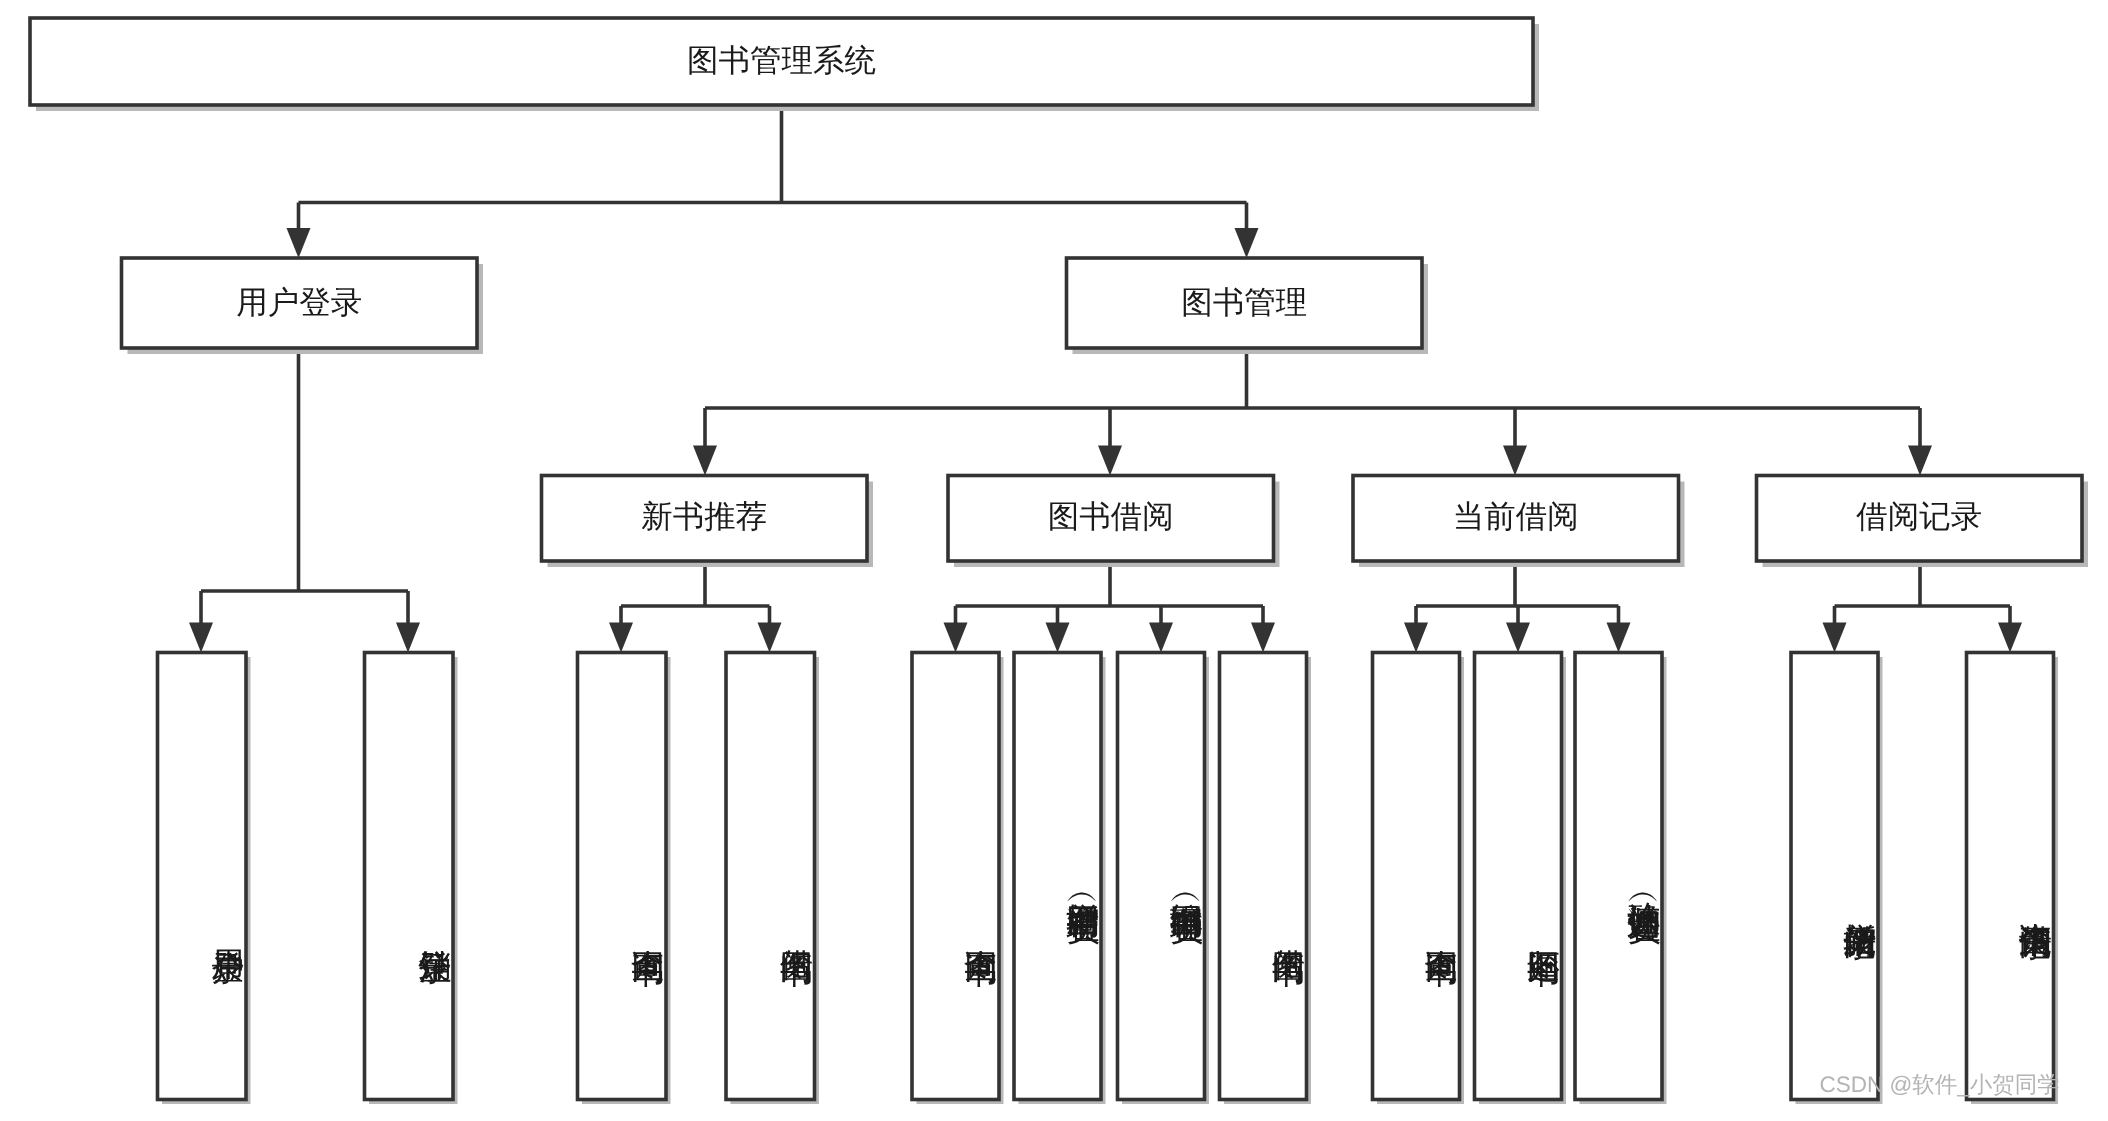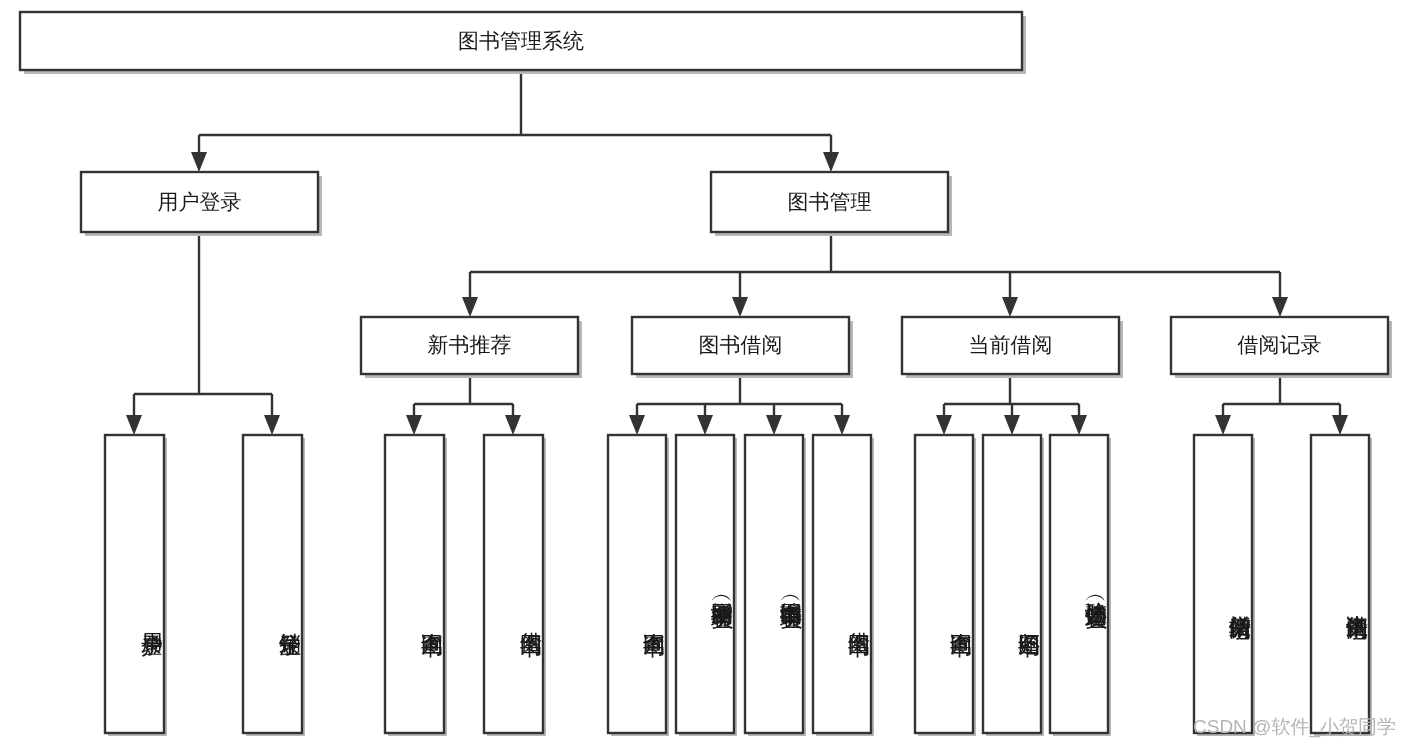--- a/index.html
+++ b/index.html
@@ -65,24 +65,25 @@
     display: flex;
     align-items: flex-start;
     justify-content: center;
     text-align: left;
     pointer-events: none;
     user-select: none;
   }
   .watermark {
     position: absolute;
     font-family: "Liberation Sans", "DejaVu Sans", sans-serif;
-    font-size: 19px;
+    font-size: 15px;
     color: #b4b4b4;
     white-space: nowrap;
     user-select: none;
+    padding-left: 20px;
   }
 </style>
 </head>
 <body>
 
 <div id="diagram-root">
 
   <svg id="diagram-svg" viewBox="0 0 1405 747" xmlns="http://www.w3.org/2000/svg">
 
     <g>

